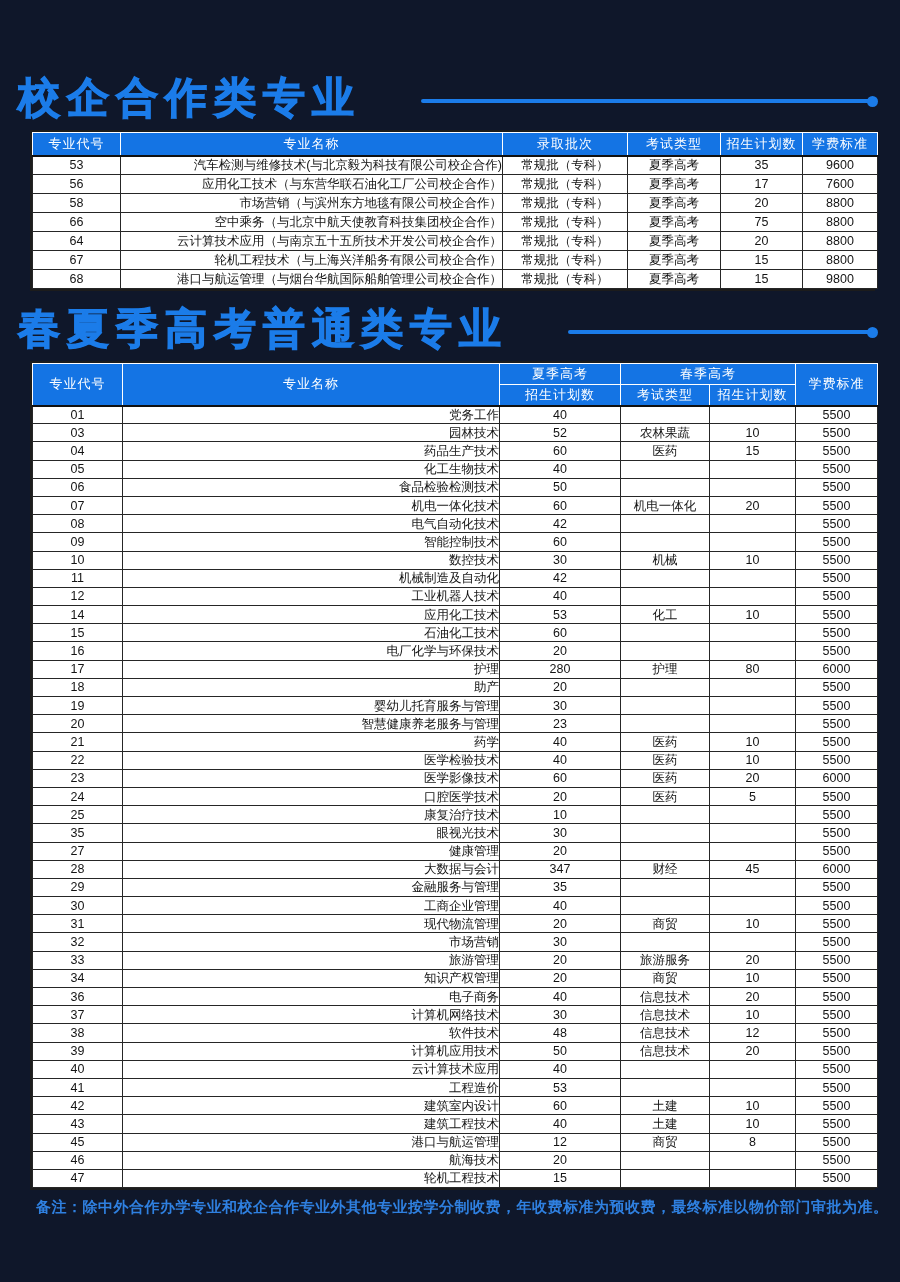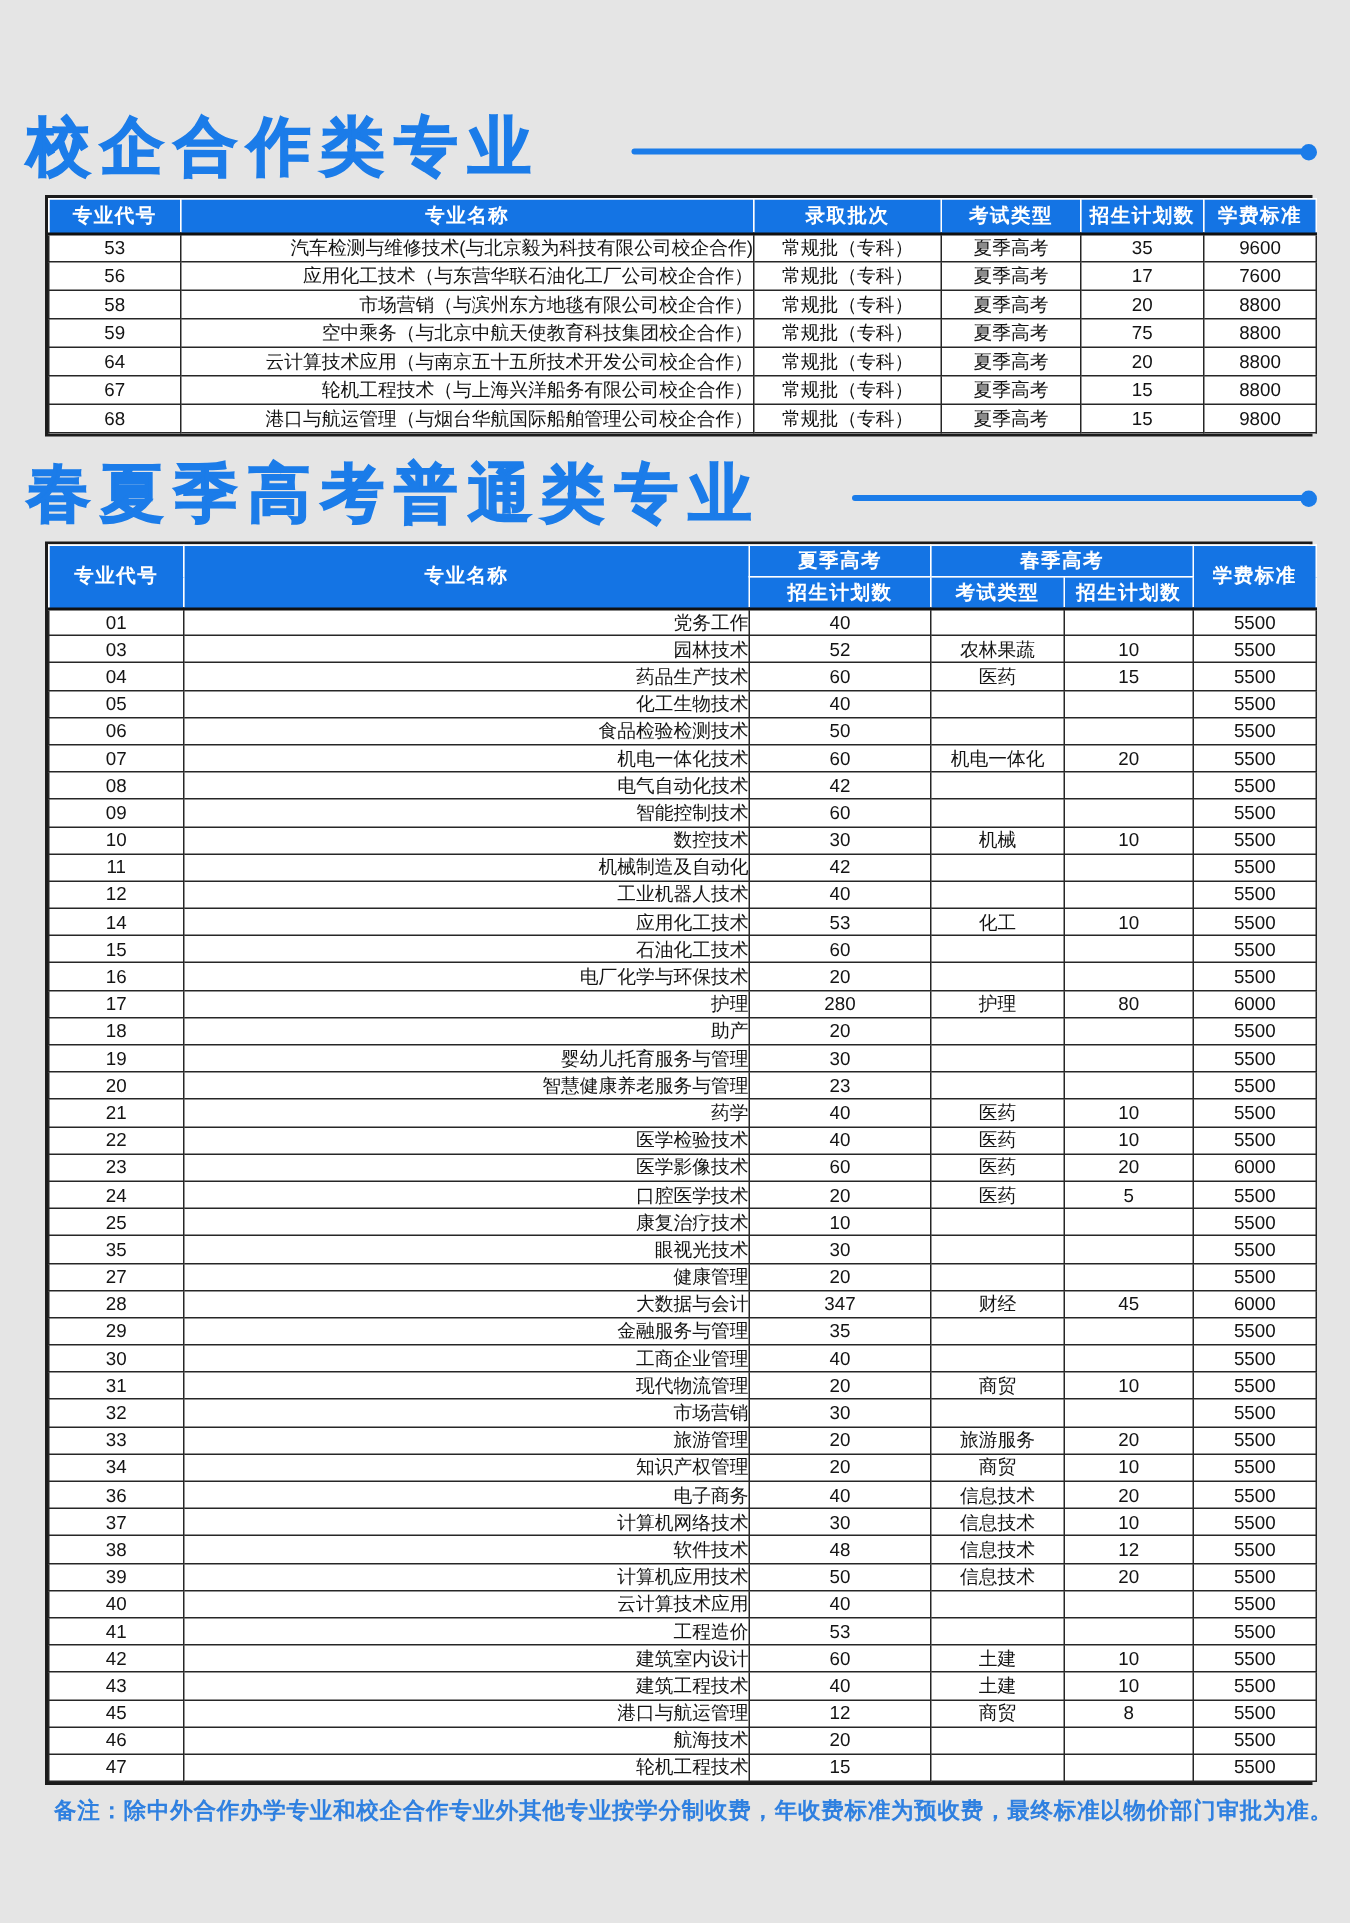--- a/index.html
+++ b/index.html
@@ -3,40 +3,40 @@
 <meta charset="utf-8">
 <style>
   * { margin:0; padding:0; box-sizing:border-box; }
   html,body { background:#f7f8f9; }
   body {
     width:900px; height:1282px;
     font-family:"Liberation Sans","DejaVu Sans",sans-serif;
     color:#1a1a1a;
     overflow:hidden;
   }
-  .page { width:900px; height:1282px; padding:74px 25px 0 30px; background:#e5e5e5; }
+  .page { width:900px; height:1282px; padding:74px 25px 0 30px; background:#0f172a; }
 
   
   .title-row { display:flex; align-items:center; margin-left:-12px; margin-bottom:8px; }
   .sec-title {
     font-size:42px; line-height:48px; font-weight:900;
     color:#1b7ce9; letter-spacing:7px; white-space:nowrap;
     -webkit-text-stroke:1.2px #1b7ce9;
   }
   .title-rule { flex:1; height:4px; background:#1b7ce9; margin:6px 0 0 60px; position:relative; border-radius:2px; }
   .title-rule .dot {
     position:absolute; right:-3px; top:-3.5px; width:11px; height:11px;
     border-radius:50%; background:#1b7ce9; display:block;
   }
 
   
   table { border-collapse:collapse; table-layout:fixed; width:845px; background:#fff; }
   .tbl-wrap { border:2px solid #1c1c1c; width:845px; }
   thead th {
-    background:#1474e4; color:#fff; font-weight:700; font-size:13px;
+    background:#1474e4; color:#fff; font-weight:400; font-size:13px;
     border:1.5px solid #fff; text-align:center; vertical-align:middle;
     letter-spacing:1px;
   }
   thead { border-bottom:2px solid #111; }
   #coop-table thead th { height:23px; }
   #gen-table thead tr th { height:21px; }
   tbody td {
     border:1px solid #262626; font-size:12.5px; text-align:center;
     vertical-align:middle; color:#141414; background:#fff;
   }
@@ -104,21 +104,21 @@
             </tr>
             <tr>
               <td>58</td>
               <td class="left">市场营销（与滨州东方地毯有限公司校企合作）</td>
               <td>常规批（专科）</td>
               <td>夏季高考</td>
               <td>20</td>
               <td>8800</td>
             </tr>
             <tr>
-              <td>59</td>
+              <td>66</td>
               <td class="left">空中乘务（与北京中航天使教育科技集团校企合作）</td>
               <td>常规批（专科）</td>
               <td>夏季高考</td>
               <td>75</td>
               <td>8800</td>
             </tr>
             <tr>
               <td>64</td>
               <td class="left">云计算技术应用（与南京五十五所技术开发公司校企合作）</td>
               <td>常规批（专科）</td>

